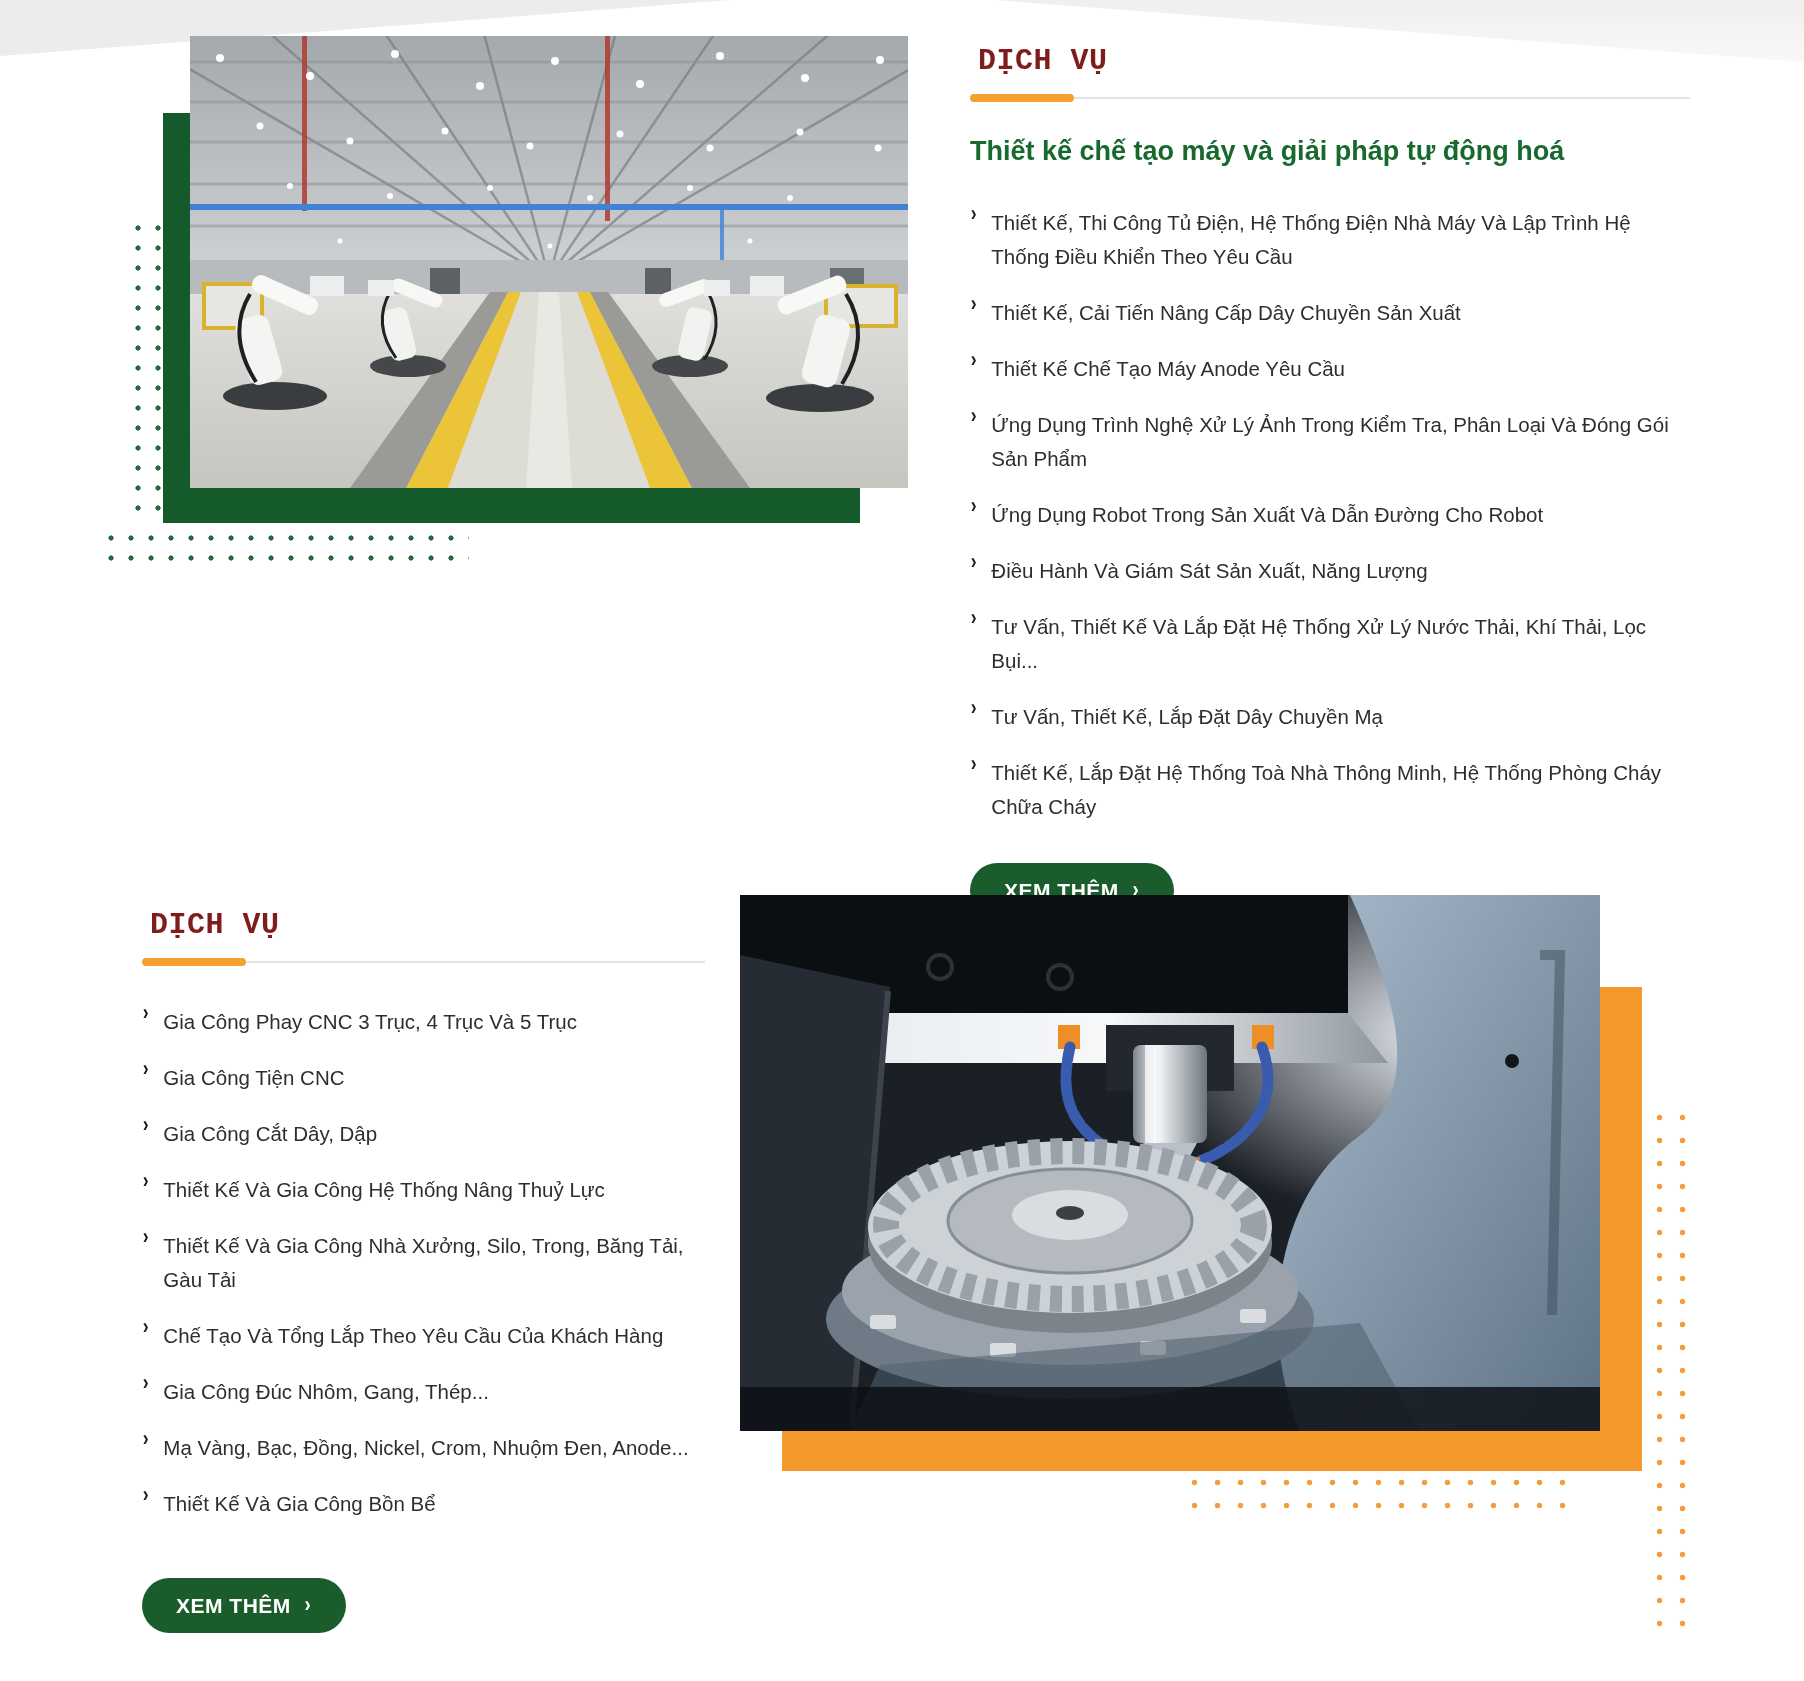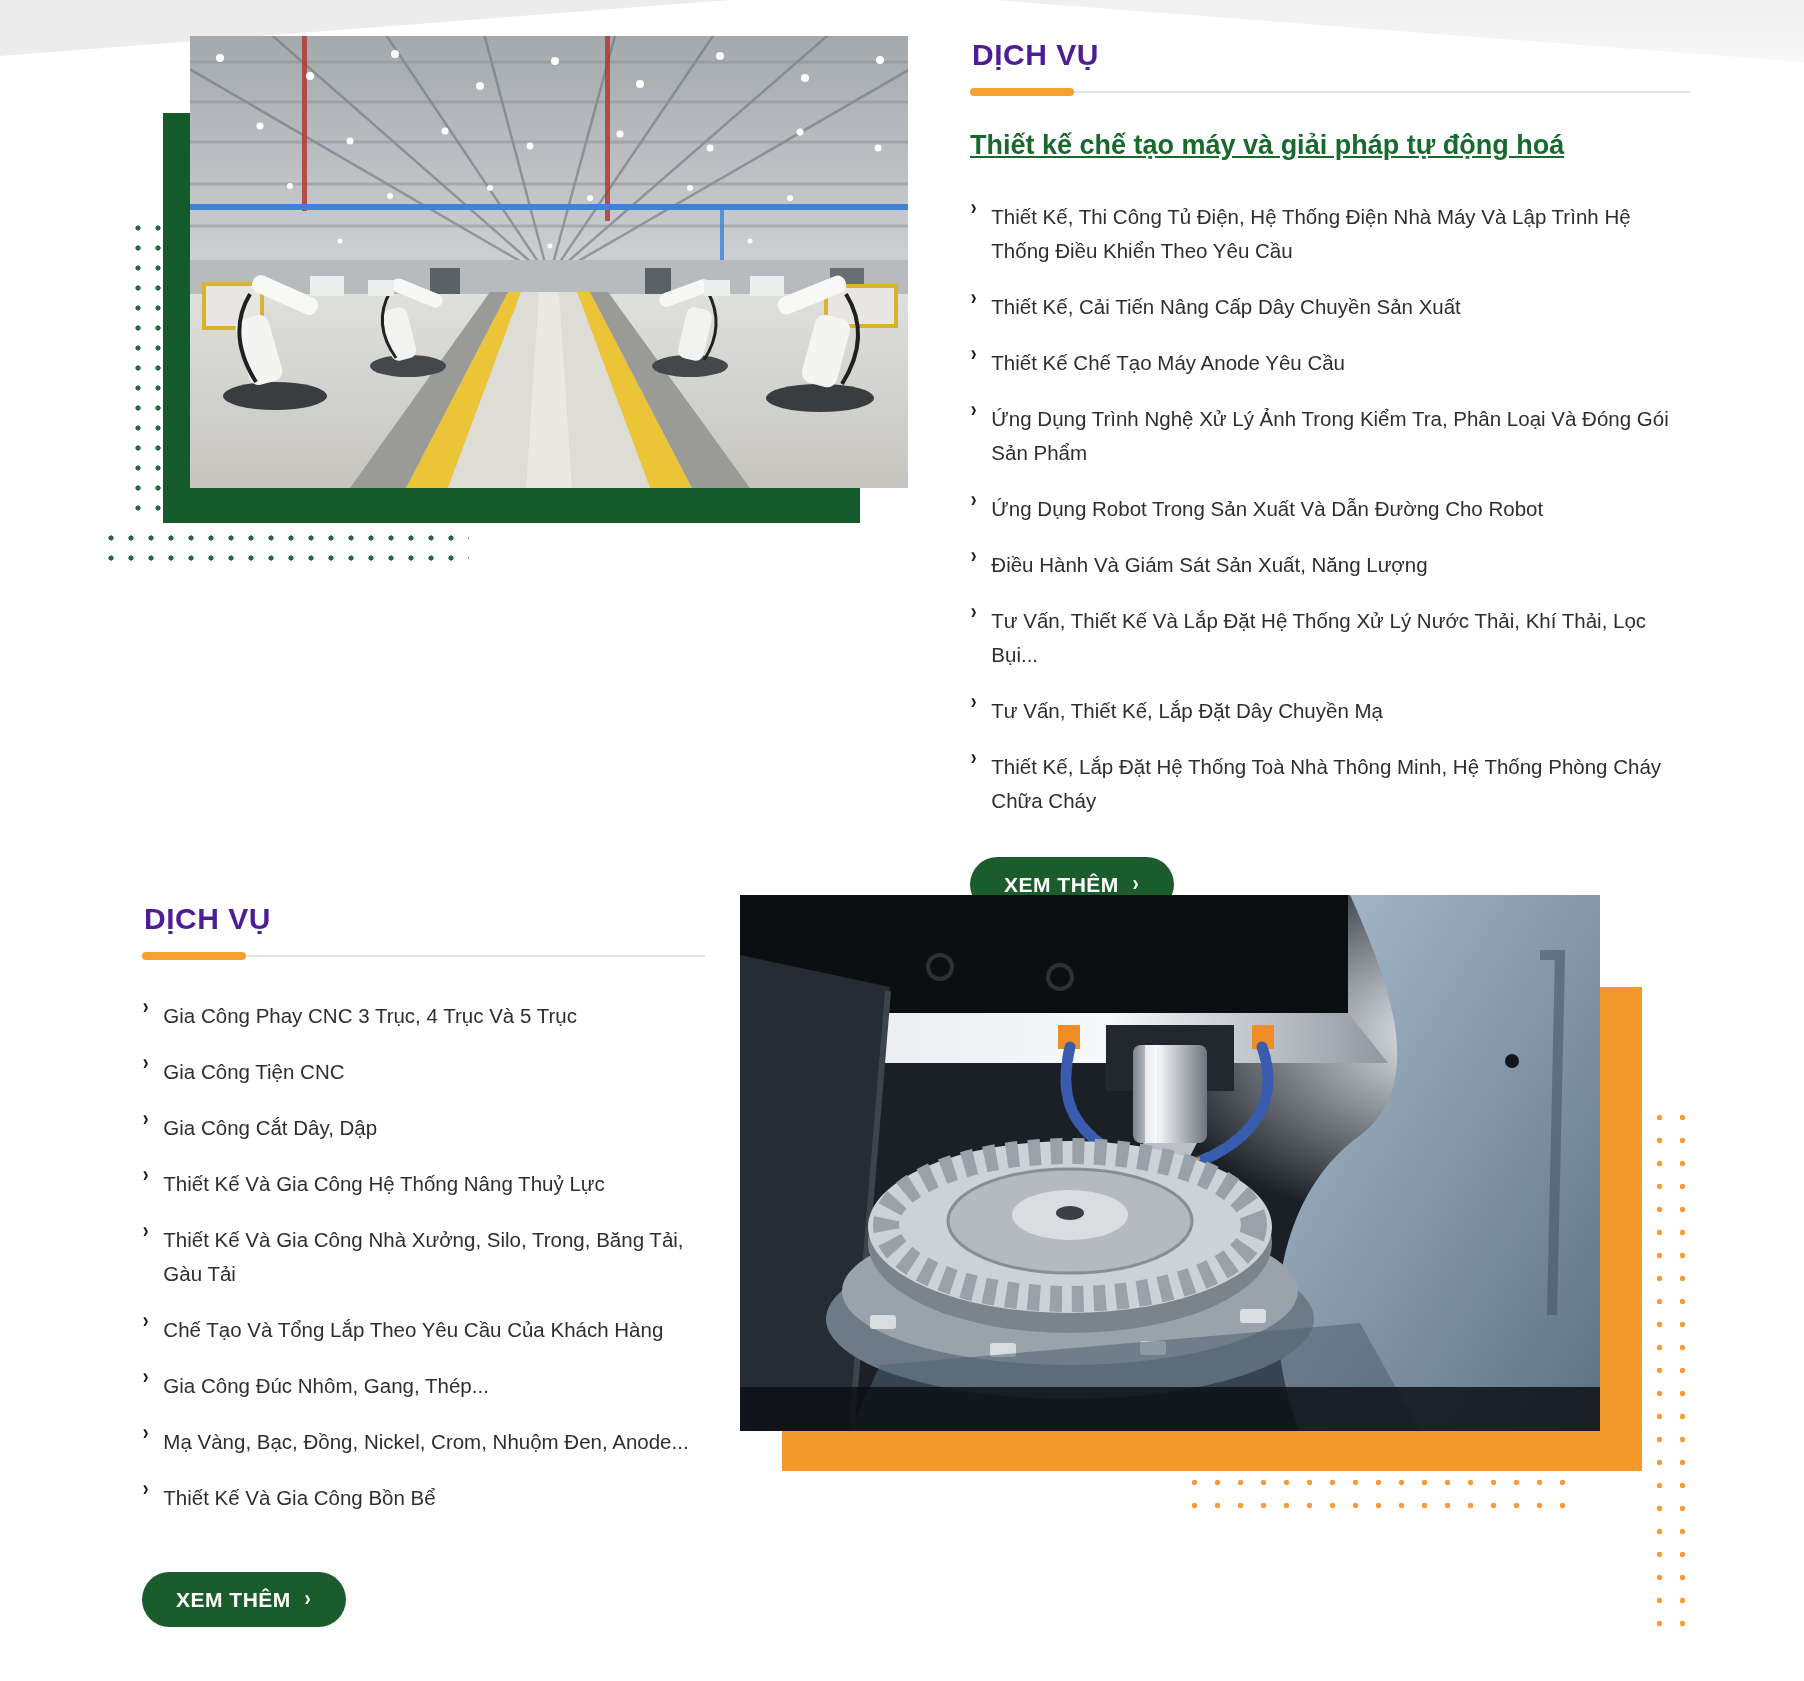--- a/index.html
+++ b/index.html
@@ -26,25 +26,25 @@
   .dots-orange{background-image:radial-gradient(circle,#f59d3c 2.5px,rgba(0,0,0,0) 3.1px);background-size:23px 23px;}
   .dots-left-cols{left:128px;top:218px;width:42px;height:306px;}
   .dots-bottom-rows{left:101px;top:528px;width:368px;height:40px;}
   .dots-right-cols{left:1648px;top:1106px;width:48px;height:532px;}
   .dots-right-rows{left:1183px;top:1471px;width:392px;height:48px;}
 
   
   .svc{position:absolute;}
   .svc-auto{left:970px;top:36px;width:720px;}
   .svc-mach{left:142px;top:900px;width:563px;}
-  .kicker{margin:2px;font-size:30px;font-weight:bold;color:#4c1d95;letter-spacing:.5px;}
+  .kicker{margin:8px;font-size:30px;font-weight:bold;color:#7f1d1d;letter-spacing:.5px;font-family:Liberation Mono, monospace;}
   .rule{position:relative;height:8px;margin-top:16px;}
   .rule .line{position:absolute;left:0;right:0;top:3px;height:2px;background:#e3e3e3;}
   .rule .bar{position:absolute;left:0;top:0;width:104px;height:8px;border-radius:4px;background:#f6a02f;}
-  .svc-title{margin:34px 0 0 0;font-size:27px;font-weight:bold;color:#17692d;text-decoration:underline;}
+  .svc-title{margin:34px 0 0 0;font-size:27px;font-weight:bold;color:#17692d;}
   ul.svc-list{list-style:none;margin:30px 0 0 0;padding:0;}
   ul.svc-list li{display:flex;gap:14px;margin:0 0 13px 0;}
   .chev{flex:0 0 auto;font-size:22px;line-height:34px;color:#1c1c1c;font-weight:bold;transform:scaleX(.8);}
   .svc-text{font-size:20.5px;line-height:34px;color:#2e2e2e;margin-top:9px;}
   .more-btn{margin-top:26px;display:inline-flex;align-items:center;gap:13px;height:55px;padding:8px 34px;
     border:none;border-radius:28px;background:#1a5c2b;color:#ffffff;cursor:pointer;
     font-family:"Liberation Sans","DejaVu Sans",sans-serif;font-size:21px;font-weight:bold;letter-spacing:.5px;}
   .more-btn .btn-arrow{font-size:22px;font-weight:bold;line-height:1;transform:scaleX(.85) translateY(-1px);}
   .svc-mach .more-btn{margin-top:44px;}
 </style>

